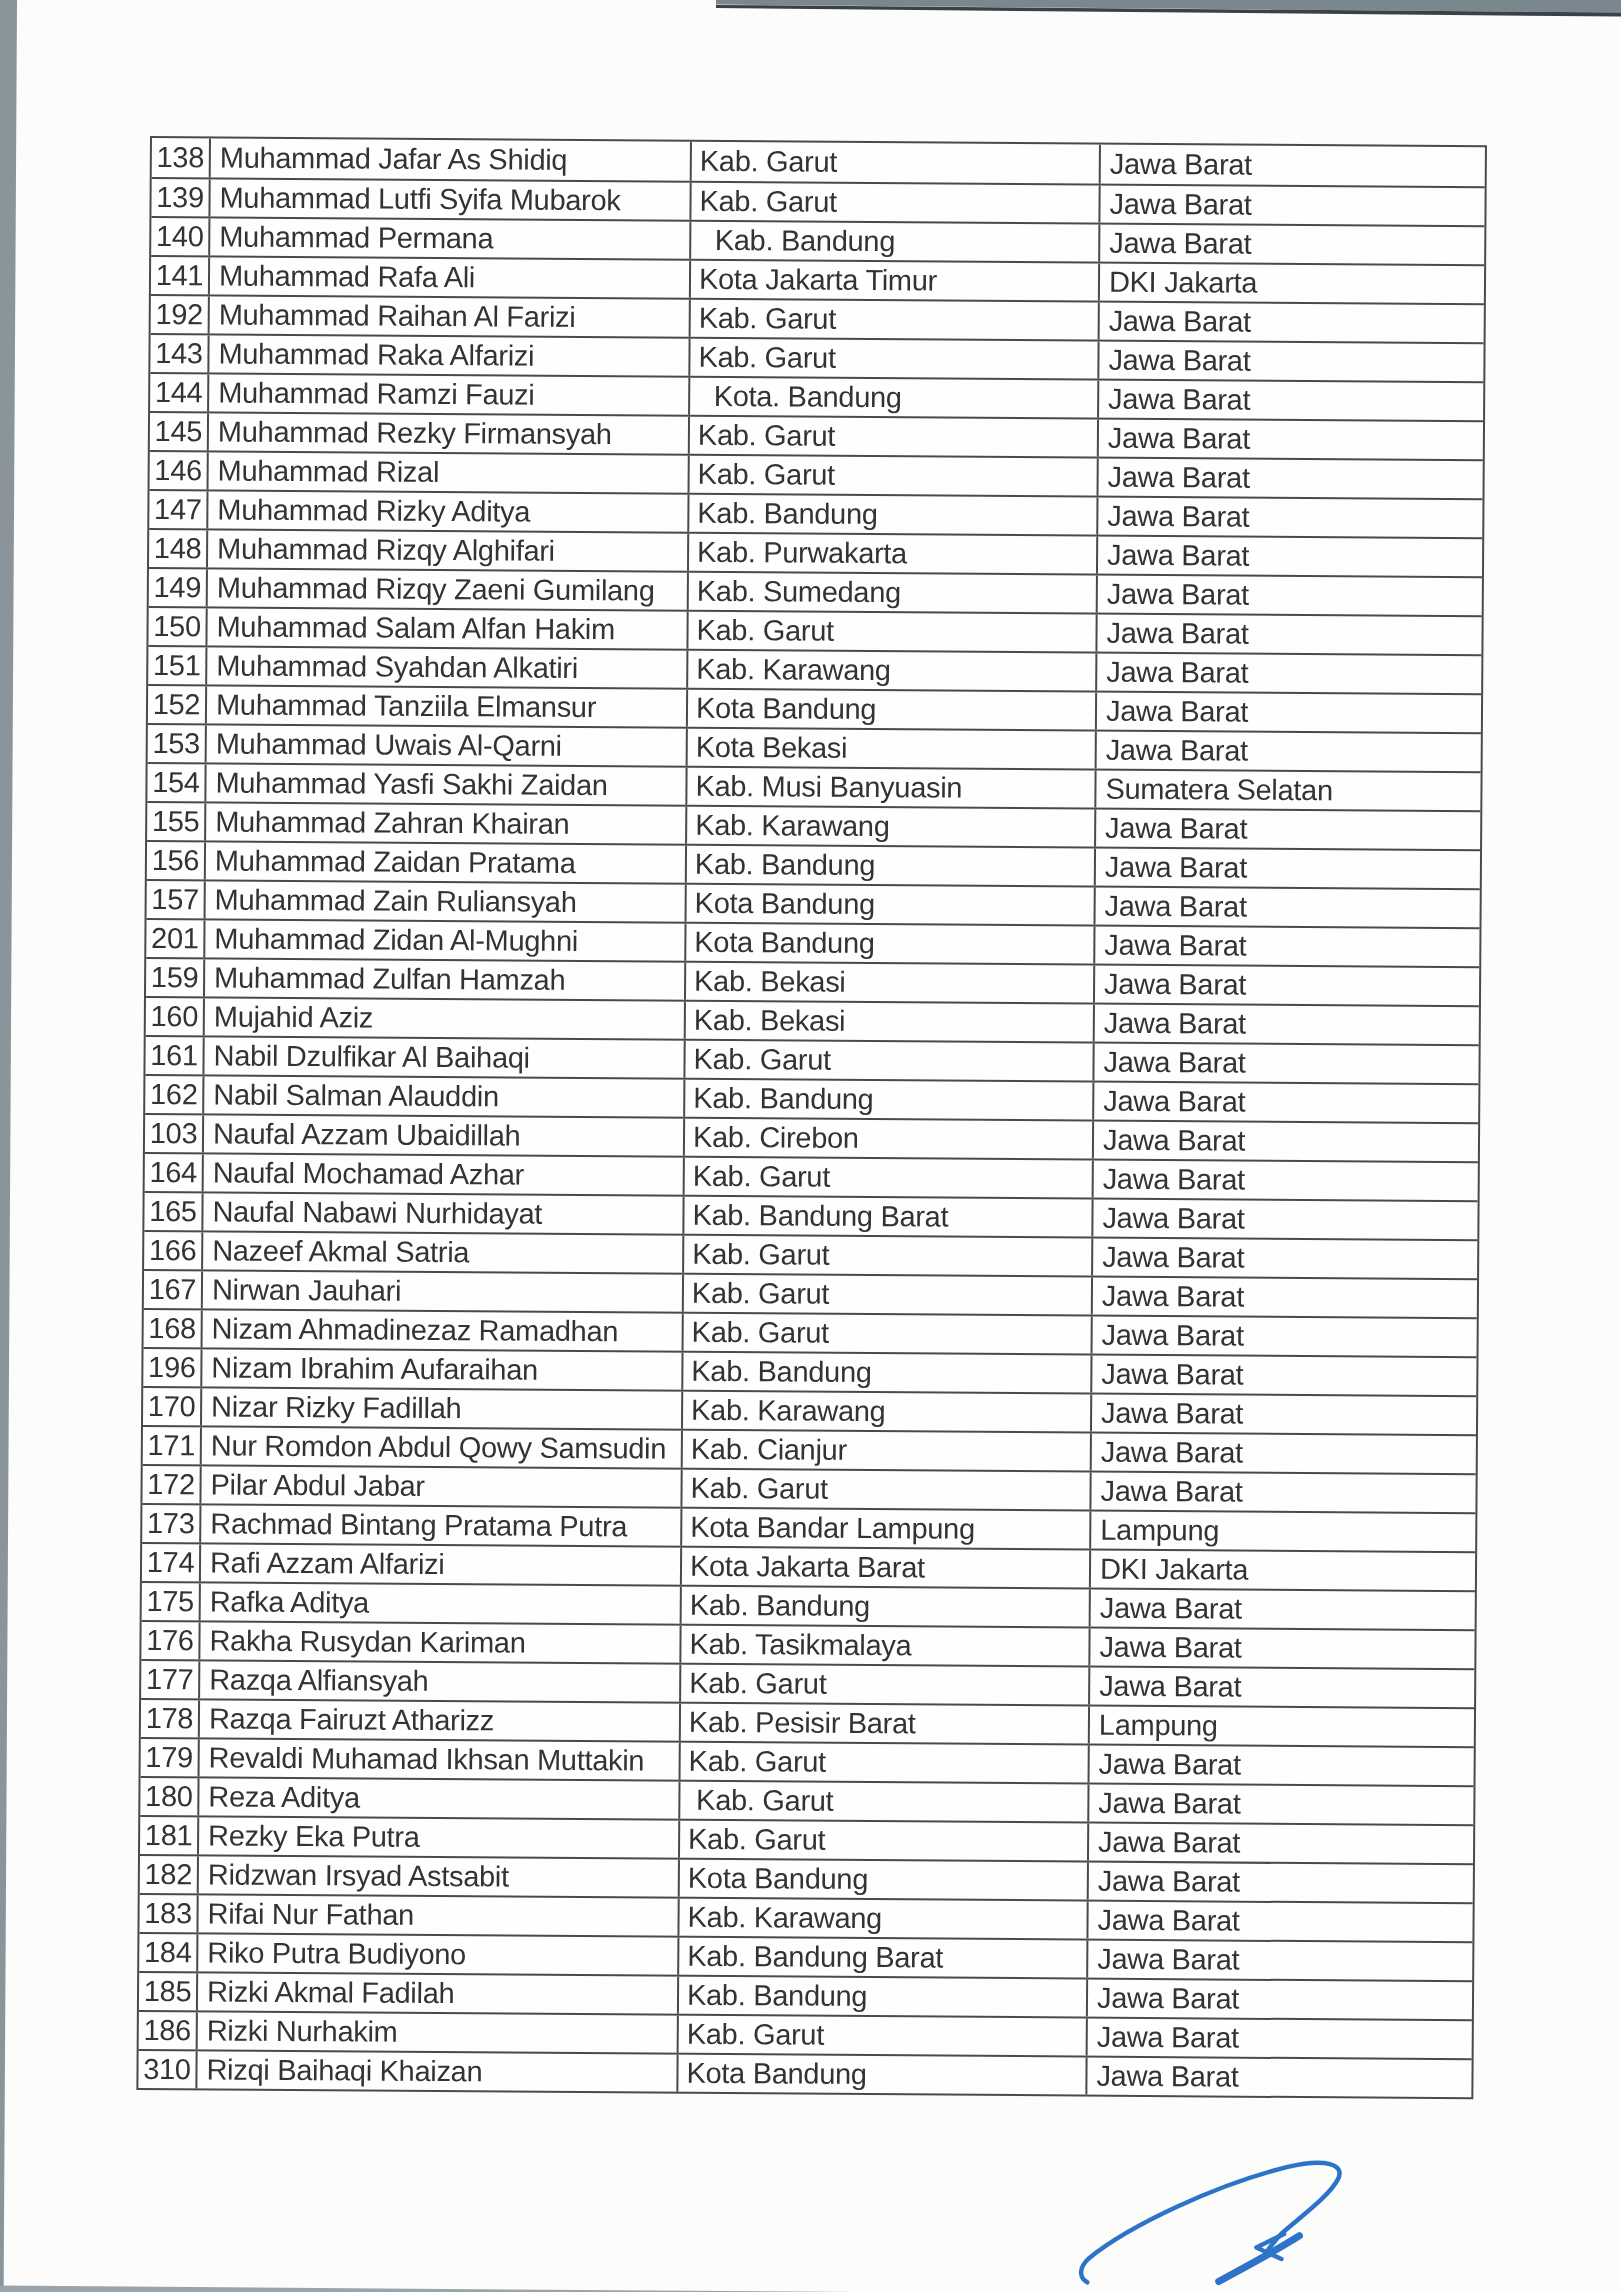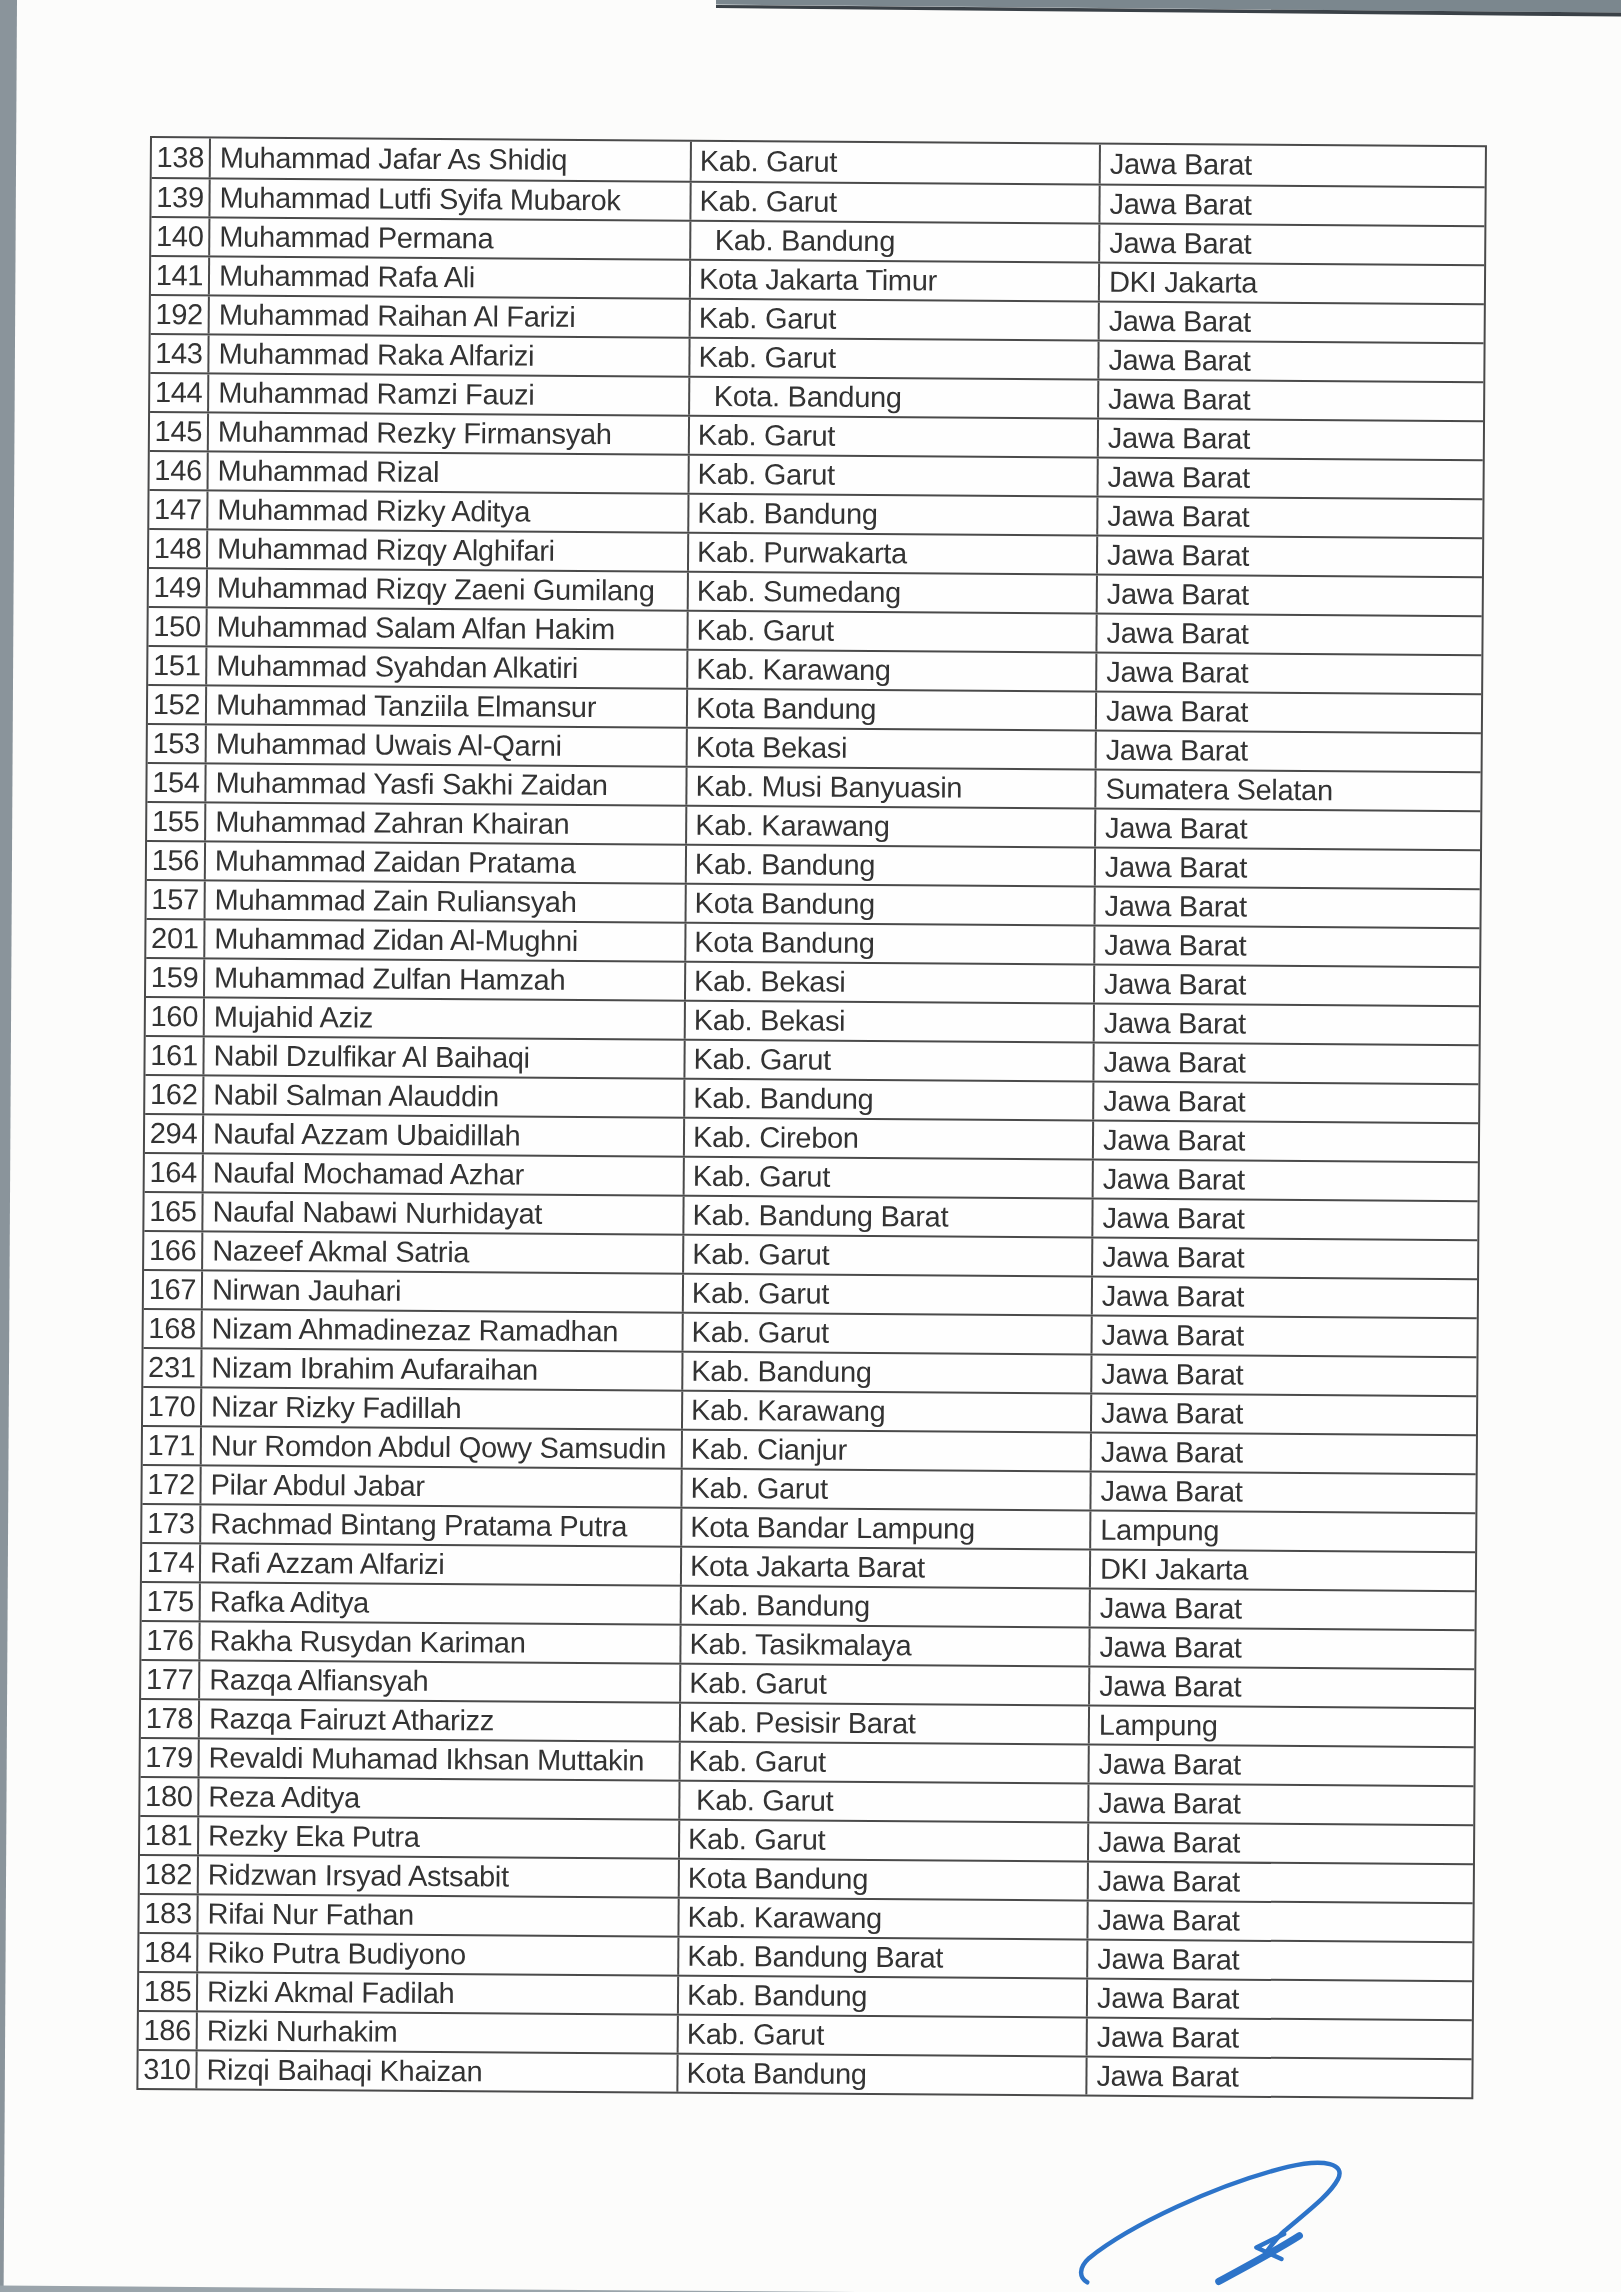--- a/index.html
+++ b/index.html
@@ -237,21 +237,21 @@
         <div class="cell c-city">Kab. Garut</div>
         <div class="cell c-prov">Jawa Barat</div>
       </div>
       <div class="row">
         <div class="cell c-no">162</div>
         <div class="cell c-name">Nabil Salman Alauddin</div>
         <div class="cell c-city">Kab. Bandung</div>
         <div class="cell c-prov">Jawa Barat</div>
       </div>
       <div class="row">
-        <div class="cell c-no">294</div>
+        <div class="cell c-no">103</div>
         <div class="cell c-name">Naufal Azzam Ubaidillah</div>
         <div class="cell c-city">Kab. Cirebon</div>
         <div class="cell c-prov">Jawa Barat</div>
       </div>
       <div class="row">
         <div class="cell c-no">164</div>
         <div class="cell c-name">Naufal Mochamad Azhar</div>
         <div class="cell c-city">Kab. Garut</div>
         <div class="cell c-prov">Jawa Barat</div>
       </div>
@@ -273,21 +273,21 @@
         <div class="cell c-city">Kab. Garut</div>
         <div class="cell c-prov">Jawa Barat</div>
       </div>
       <div class="row">
         <div class="cell c-no">168</div>
         <div class="cell c-name">Nizam Ahmadinezaz Ramadhan</div>
         <div class="cell c-city">Kab. Garut</div>
         <div class="cell c-prov">Jawa Barat</div>
       </div>
       <div class="row">
-        <div class="cell c-no">231</div>
+        <div class="cell c-no">196</div>
         <div class="cell c-name">Nizam Ibrahim Aufaraihan</div>
         <div class="cell c-city">Kab. Bandung</div>
         <div class="cell c-prov">Jawa Barat</div>
       </div>
       <div class="row">
         <div class="cell c-no">170</div>
         <div class="cell c-name">Nizar Rizky Fadillah</div>
         <div class="cell c-city">Kab. Karawang</div>
         <div class="cell c-prov">Jawa Barat</div>
       </div>

